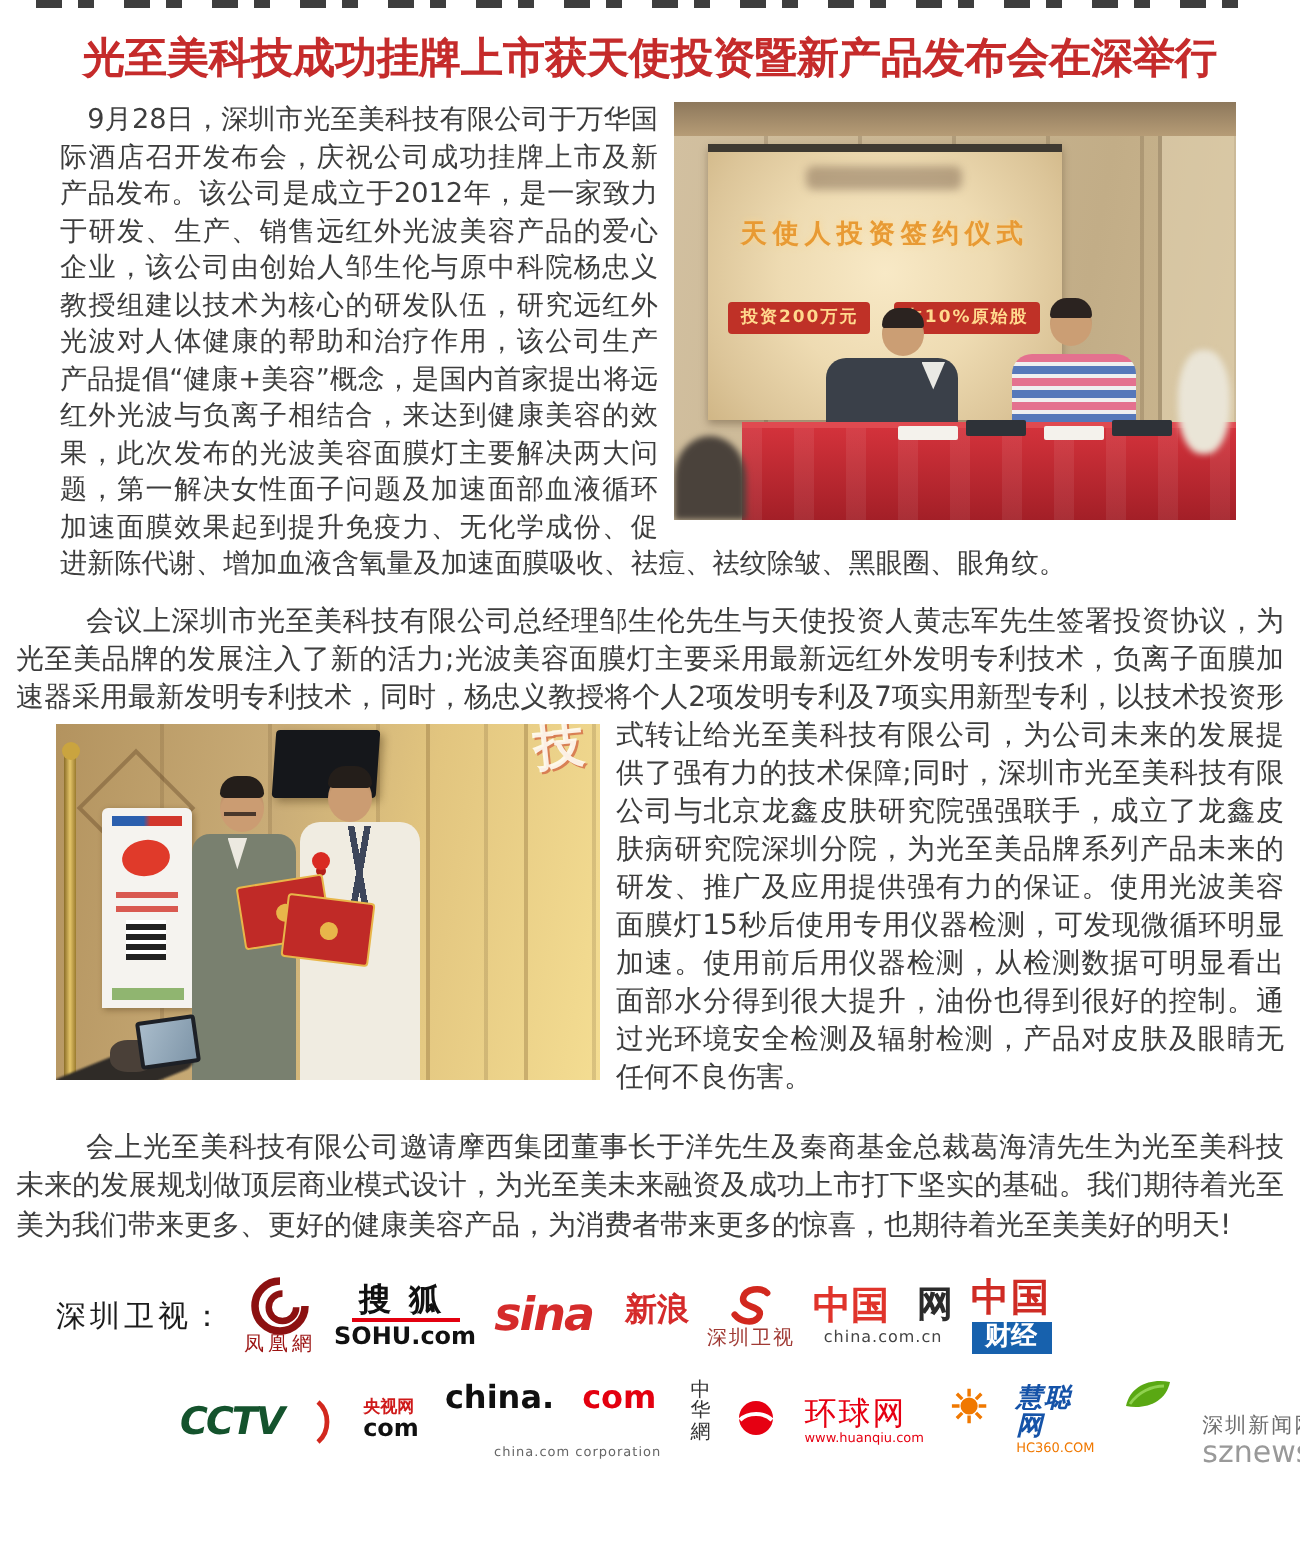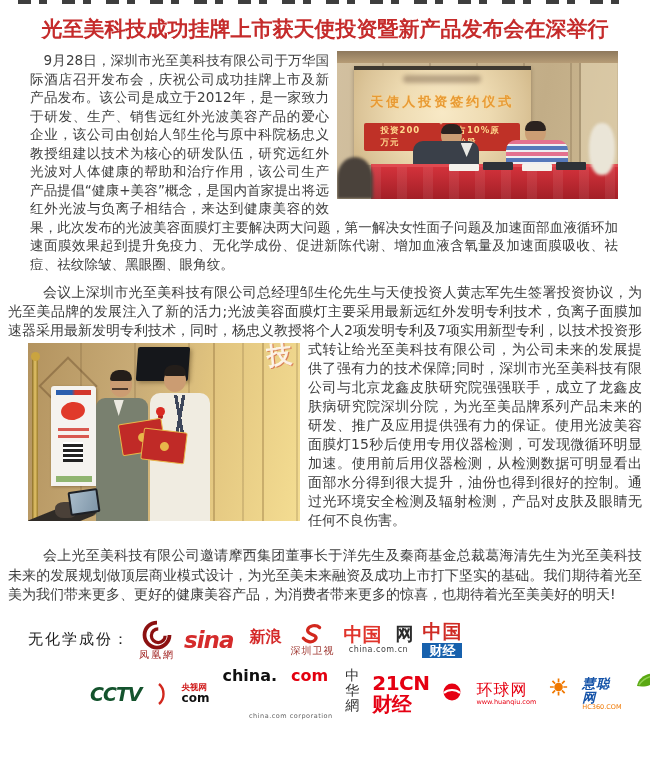--- a/index.html
+++ b/index.html
@@ -16,37 +16,37 @@
     margin:17px 5px 4px;text-align:center;
     font-size:21px;font-weight:bold;color:#c52b2b;line-height:1.15;
     letter-spacing:0px;white-space:nowrap;
   }
   .para{color:#3d3d3d;text-align:justify;margin:0;}
   
   .sec1{margin-left:30px;width:588px;}
   .sec1::after{content:"";display:block;clear:both;}
   .sec1 .para{font-size:13.6px;line-height:18.5px;text-indent:1em;margin-top:10px;}
   .photo{position:relative;overflow:hidden;background:#c9b694;}
-  .photo1{float:right;width:281px;height:148px;margin:0 0 4px 8px;}
+  .photo1{float:right;width:281px;height:209px;margin:0 0 4px 8px;}
   .p1-ceil{position:absolute;top:0;left:0;right:0;height:8%;background:linear-gradient(#8d785c,#b69c76);}
   .p1-wall{position:absolute;top:8%;left:0;right:0;bottom:0;
     background:linear-gradient(100deg,#d2c0a0,#c2ad87 70%,#cdb992);}
   .p1-panels{position:absolute;top:8%;left:0;right:0;bottom:0;
     background:repeating-linear-gradient(90deg,transparent 0 45px,rgba(92,70,44,.22) 45px 47px);}
   .p1-door{position:absolute;top:8%;right:0;width:13%;bottom:0;background:rgba(236,222,190,.45);border-left:2px solid rgba(90,65,35,.35);}
   .p1-screen{position:absolute;left:6%;top:10%;width:63%;height:64%;
     border-top:4px solid #3e3931;
     background:radial-gradient(circle at 50% 45%,#f8e9c6 0%,#eedbb2 45%,#dcc599 80%,#d0b686 100%);
     box-shadow:0 2px 4px rgba(60,40,20,.35);}
   .p1-smudge{position:absolute;top:5%;left:28%;width:44%;height:9%;background:rgba(80,55,40,.35);filter:blur(2px);border-radius:4px;}
   .p1-screen-title{position:absolute;top:24%;left:0;width:100%;text-align:center;
     color:#e89a33;font-weight:bold;font-size:13px;letter-spacing:3px;
     text-shadow:0 0 3px rgba(255,215,140,.8);}
   .p1-badges{position:absolute;top:56%;left:6%;right:6%;display:flex;justify-content:space-between;}
-  .p1-badge{background:#bf3127;color:#ffd98e;font-size:8.5px;font-weight:bold;padding:2px 16px;border-radius:2px;letter-spacing:1px;}
+  .p1-badge{background:#bf3127;color:#ffd98e;font-size:8.5px;font-weight:bold;padding:2px 6px;border-radius:2px;letter-spacing:1px;}
   .p1-head{position:absolute;width:21px;height:22px;border-radius:50%;background:radial-gradient(circle at 50% 62%,#cb9e74 60%,#8d6a48);}
   .p1-hair{position:absolute;width:21px;height:10px;border-radius:10px 10px 2px 2px;background:#2b2320;}
   .p1-body-l{position:absolute;left:27%;top:61%;width:66px;height:36px;border-radius:10px 10px 0 0;background:#3a4049;}
   .p1-shirt{position:absolute;left:44%;top:62%;width:12px;height:14px;background:#e9e9e4;clip-path:polygon(50% 100%,0 0,100% 0);}
   .p1-body-r{position:absolute;left:60%;top:60%;width:62px;height:37px;border-radius:10px 10px 0 0;
     background:repeating-linear-gradient(180deg,#e4718f 0 4px,#efeff0 4px 6px,#5678ba 6px 10px,#efeff0 10px 12px);}
   .p1-table{position:absolute;left:12%;right:0;bottom:0;height:22%;
     background:linear-gradient(#d3323b,#a31f27);
     border-top:3px solid #e04a50;}
   .p1-table::before{content:"";position:absolute;inset:0;
@@ -115,21 +115,21 @@
   .cnet-cn1{font-size:19px;font-weight:bold;color:#e0342b;font-family:"DejaVu Serif",serif;}
   .cnet-cn2{font-size:18px;font-weight:bold;color:#2b2b2b;}
   .cnet-en{font-size:8px;color:#444;margin-top:1px;letter-spacing:.5px;}
   .cnfin-cn1{font-size:19px;font-weight:bold;color:#cf2b24;font-family:"DejaVu Serif",serif;letter-spacing:1px;}
   .cnfin-cn2{font-size:13px;font-weight:bold;color:#fff;background:#1761ad;padding:1px 7px;margin-top:1px;}
   .cctv-en{font-size:19px;font-weight:900;font-style:italic;color:#14532d;letter-spacing:-1px;}
   .cctv-s1{font-size:8.5px;color:#cf1a1a;font-weight:bold;}
   .cctv-s2{font-size:12px;font-weight:bold;color:#101010;}
   .ccom-en1{font-size:16px;font-weight:800;color:#101010;}
   .ccom-en2{font-size:16px;font-weight:800;color:#e3000f;}
-  .ccom-cn{font-size:14px;color:#333;font-family:"DejaVu Serif",serif;margin-left:3px;}
+  .ccom-cn{font-size:10px;color:#333;font-family:"DejaVu Serif",serif;margin-left:3px;}
   .ccom-sub{font-size:6.5px;color:#666;letter-spacing:.5px;margin-top:1px;}
   .cn21{font-size:20px;font-weight:900;color:#e50012;letter-spacing:-.5px;}
   .hq-cn{font-size:16px;font-weight:400;color:#e60012;letter-spacing:1px;}
   .hq-sub{font-size:6.5px;color:#e60012;}
   .hc-cn{font-size:13px;font-weight:bold;color:#1553a8;font-style:italic;letter-spacing:1px;}
   .hc-sub{font-size:6.5px;color:#f07800;}
   .szn-cn{font-size:10.5px;color:#6d6d6d;letter-spacing:1px;margin-top:21px;}
   .szn-sub{font-size:15px;color:#999;}
   .col{display:flex;flex-direction:column;align-items:flex-start;line-height:1.05;}
 </style>
@@ -214,30 +214,34 @@
         </span>
     </span><span>至美科技有限公司，为公司未来的发展提供了强有力的技术保障;同时，深圳市光至美科技有限公司与北京龙鑫皮肤研究院强强联手，成立了龙鑫皮肤病研究院深圳分院，为光至美品牌系列产品未来的研发、推广及应用提供强有力的保证。使用光波美容面膜灯15秒后使用专用仪器检测，可发现微循环明显加速。使用前后用仪器检测，从检测数据可明显看出面部水分得到很大提升，油份也得到很好的控制。通过光环境安全检测及辐射检测，产品对皮肤及眼睛无任何不良伤害。</span></p>
 </div>
 
 <div class="sec3">
   <p class="para">会上光至美科技有限公司邀请摩西集团董事长于洋先生及秦商基金总裁葛海清先生为光至美科技未来的发展规划做顶层商业模式设计，为光至美未来融资及成功上市打下坚实的基础。我们期待着光至美为我们带来更多、更好的健康美容产品，为消费者带来更多的惊喜，也期待着光至美美好的明天!</p>
 </div>
 
 <div class="media">
   <div class="media-row1">
-    <span class="media-label">无化学成份：</span>
+    <span class="media-label">深圳卫视：</span>
 
     <div class="logo">
       <svg width="30" height="30" viewBox="0 0 24 24">
         <path d="M12 2a10 10 0 1 0 10 10" stroke="#8c1111" stroke-width="3" fill="none"></path>
         <path d="M13 7a5.5 5.5 0 1 0 5.5 5.5" stroke="#8c1111" stroke-width="2.6" fill="none"></path>
       </svg>
       <span class="phx-txt">凤凰網</span>
     </div>
 
+    <div class="logo">
+      <span class="sohu-cn">搜狐</span>
+      <span class="sohu-en">SOHU.com</span>
+    </div>
 
     <div class="logo-h">
       <span class="sina-en">sina</span>
       <span class="sina-cn">新浪</span>
     </div>
 
 
     <div class="logo">
       <svg width="26" height="22" viewBox="0 0 24 20">
         <path d="M19 4c-3-3-10-2-11 2s5 4 7 6-1 6-6 5c-3-.6-5-3-5-3" stroke="#d2281e" stroke-width="3" fill="none" stroke-linecap="round"></path>
@@ -273,23 +277,20 @@
 
     <div class="logo">
       <div class="logo-h">
         <span class="ccom-en1">china.</span>
         <span class="ccom-en2">com</span>
         <span class="ccom-cn">中华網</span>
       </div>
       <span class="ccom-sub">china.com corporation</span>
     </div>
 
-    <div class="logo">
-      <span class="cn21">21CN财经</span>
-    </div>
 
     <div class="logo-h">
       <svg width="20" height="20" viewBox="0 0 20 20">
         <circle cx="10" cy="10" r="8.5" fill="#e60012"></circle>
         <path d="M2 11c4-4 12-4 16 0" stroke="#fff" stroke-width="2" fill="none"></path>
       </svg>
       <div class="col">
         <span class="hq-cn">环球网</span>
         <span class="hq-sub">www.huanqiu.com</span>
       </div>

